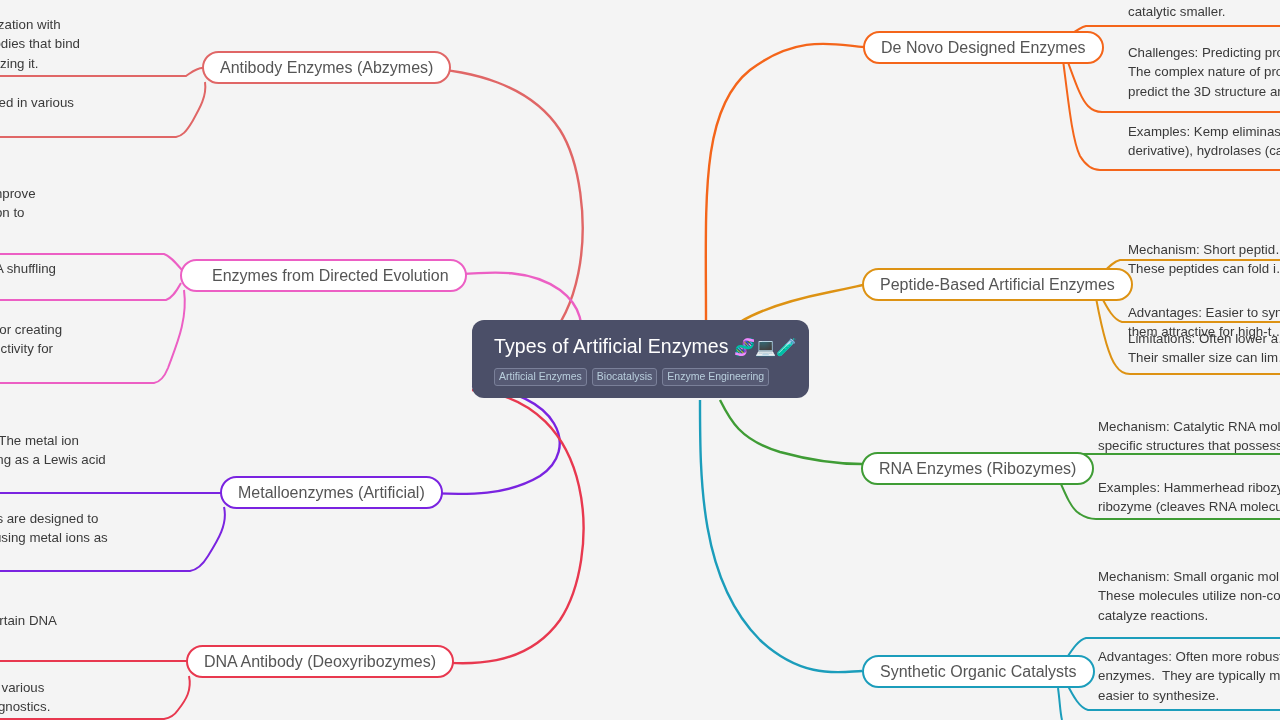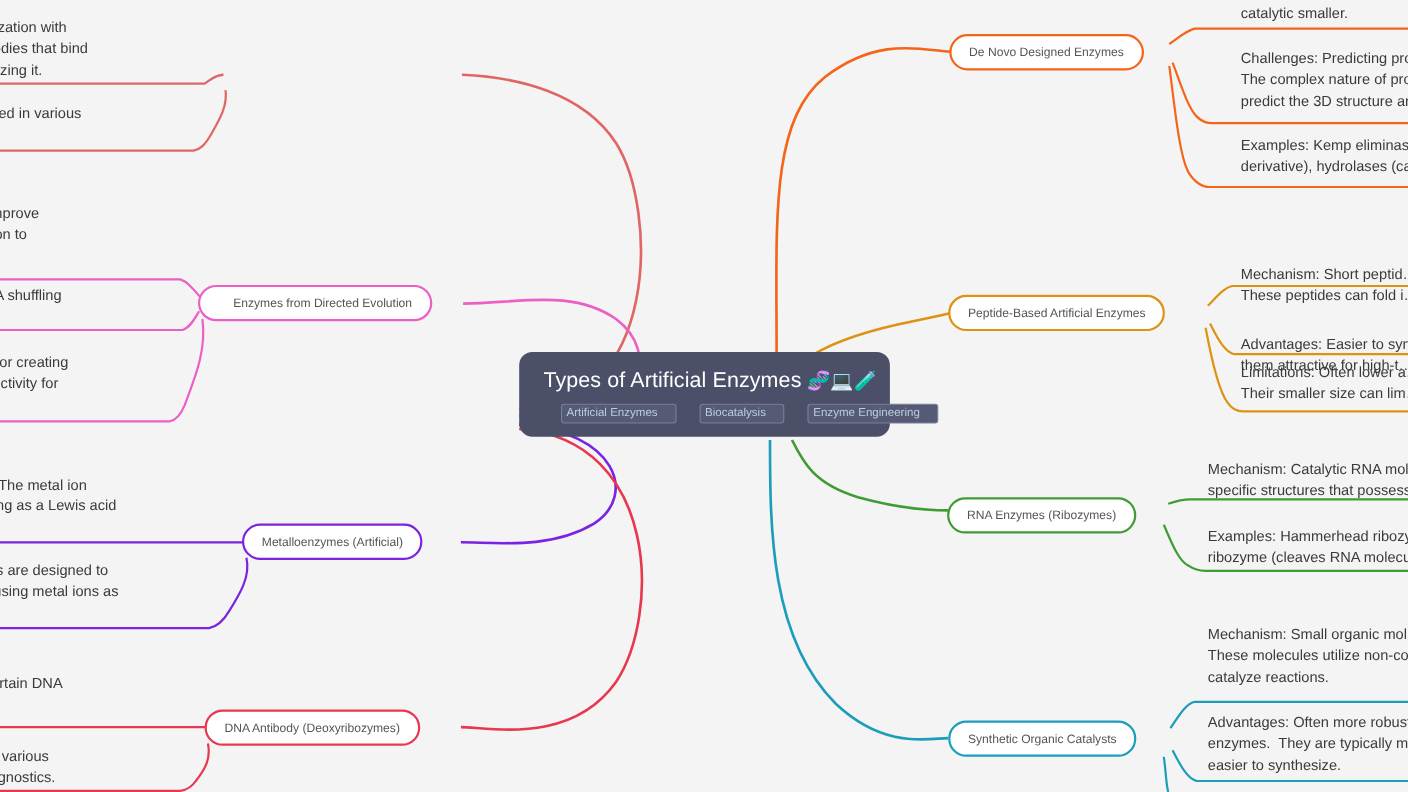--- a/index.html
+++ b/index.html
@@ -41,42 +41,41 @@
   }
   .central-title .emo { font-size: 17px; letter-spacing: 0; }
   .tags { margin-top: 7px; display: flex; gap: 5px; }
   .tag {
     background: #565a74;
     border: 1px solid #7a8099;
     border-radius: 3px;
     color: #b9cfdd;
     font-size: 10.5px;
     line-height: 13px;
-    padding: 1px 16px 2px 4px;
+    padding: 1px 4px 2px 4px;
     white-space: nowrap;
-    margin-left: 16px;
   }
 
   
   .pill {
     position: absolute;
     background: #ffffff;
     border: 2.2px solid #999;
     border-radius: 999px;
     height: 33px;
     display: flex;
     align-items: center;
     justify-content: center;
     padding: 0 16px;
     z-index: 15;
     white-space: nowrap;
   }
   .pill span {
     color: #555555;
-    font-size: 11px;
+    font-size: 16px;
     line-height: 16px;
   }
 
   
   .leaf {
     position: absolute;
     z-index: 10;
     color: #3a3a3a;
     font-size: 13.3px;
     line-height: 19.3px;
@@ -138,20 +137,23 @@
       <span>Types of Artificial Enzymes</span>
       <span class="emo">🧬💻🧪</span>
     </div>
     <div class="tags">
       <span class="tag">Artificial Enzymes</span>
       <span class="tag">Biocatalysis</span>
       <span class="tag">Enzyme Engineering</span>
     </div>
   </div>
 
+  <div class="pill" style="left:202px; top:51px; border-color:#e06666;">
+    <span>Antibody Enzymes (Abzymes)</span>
+  </div>
 
   <div class="pill" style="left:180px; top:259px; border-color:#ec5fc4;padding-left:30px;">
     <span>Enzymes from Directed Evolution</span>
   </div>
 
   <div class="pill" style="left:220px; top:476px; border-color:#7a23e0;">
     <span>Metalloenzymes (Artificial)</span>
   </div>
 
   <div class="pill" style="left:186px; top:645px; border-color:#e8384f;">

